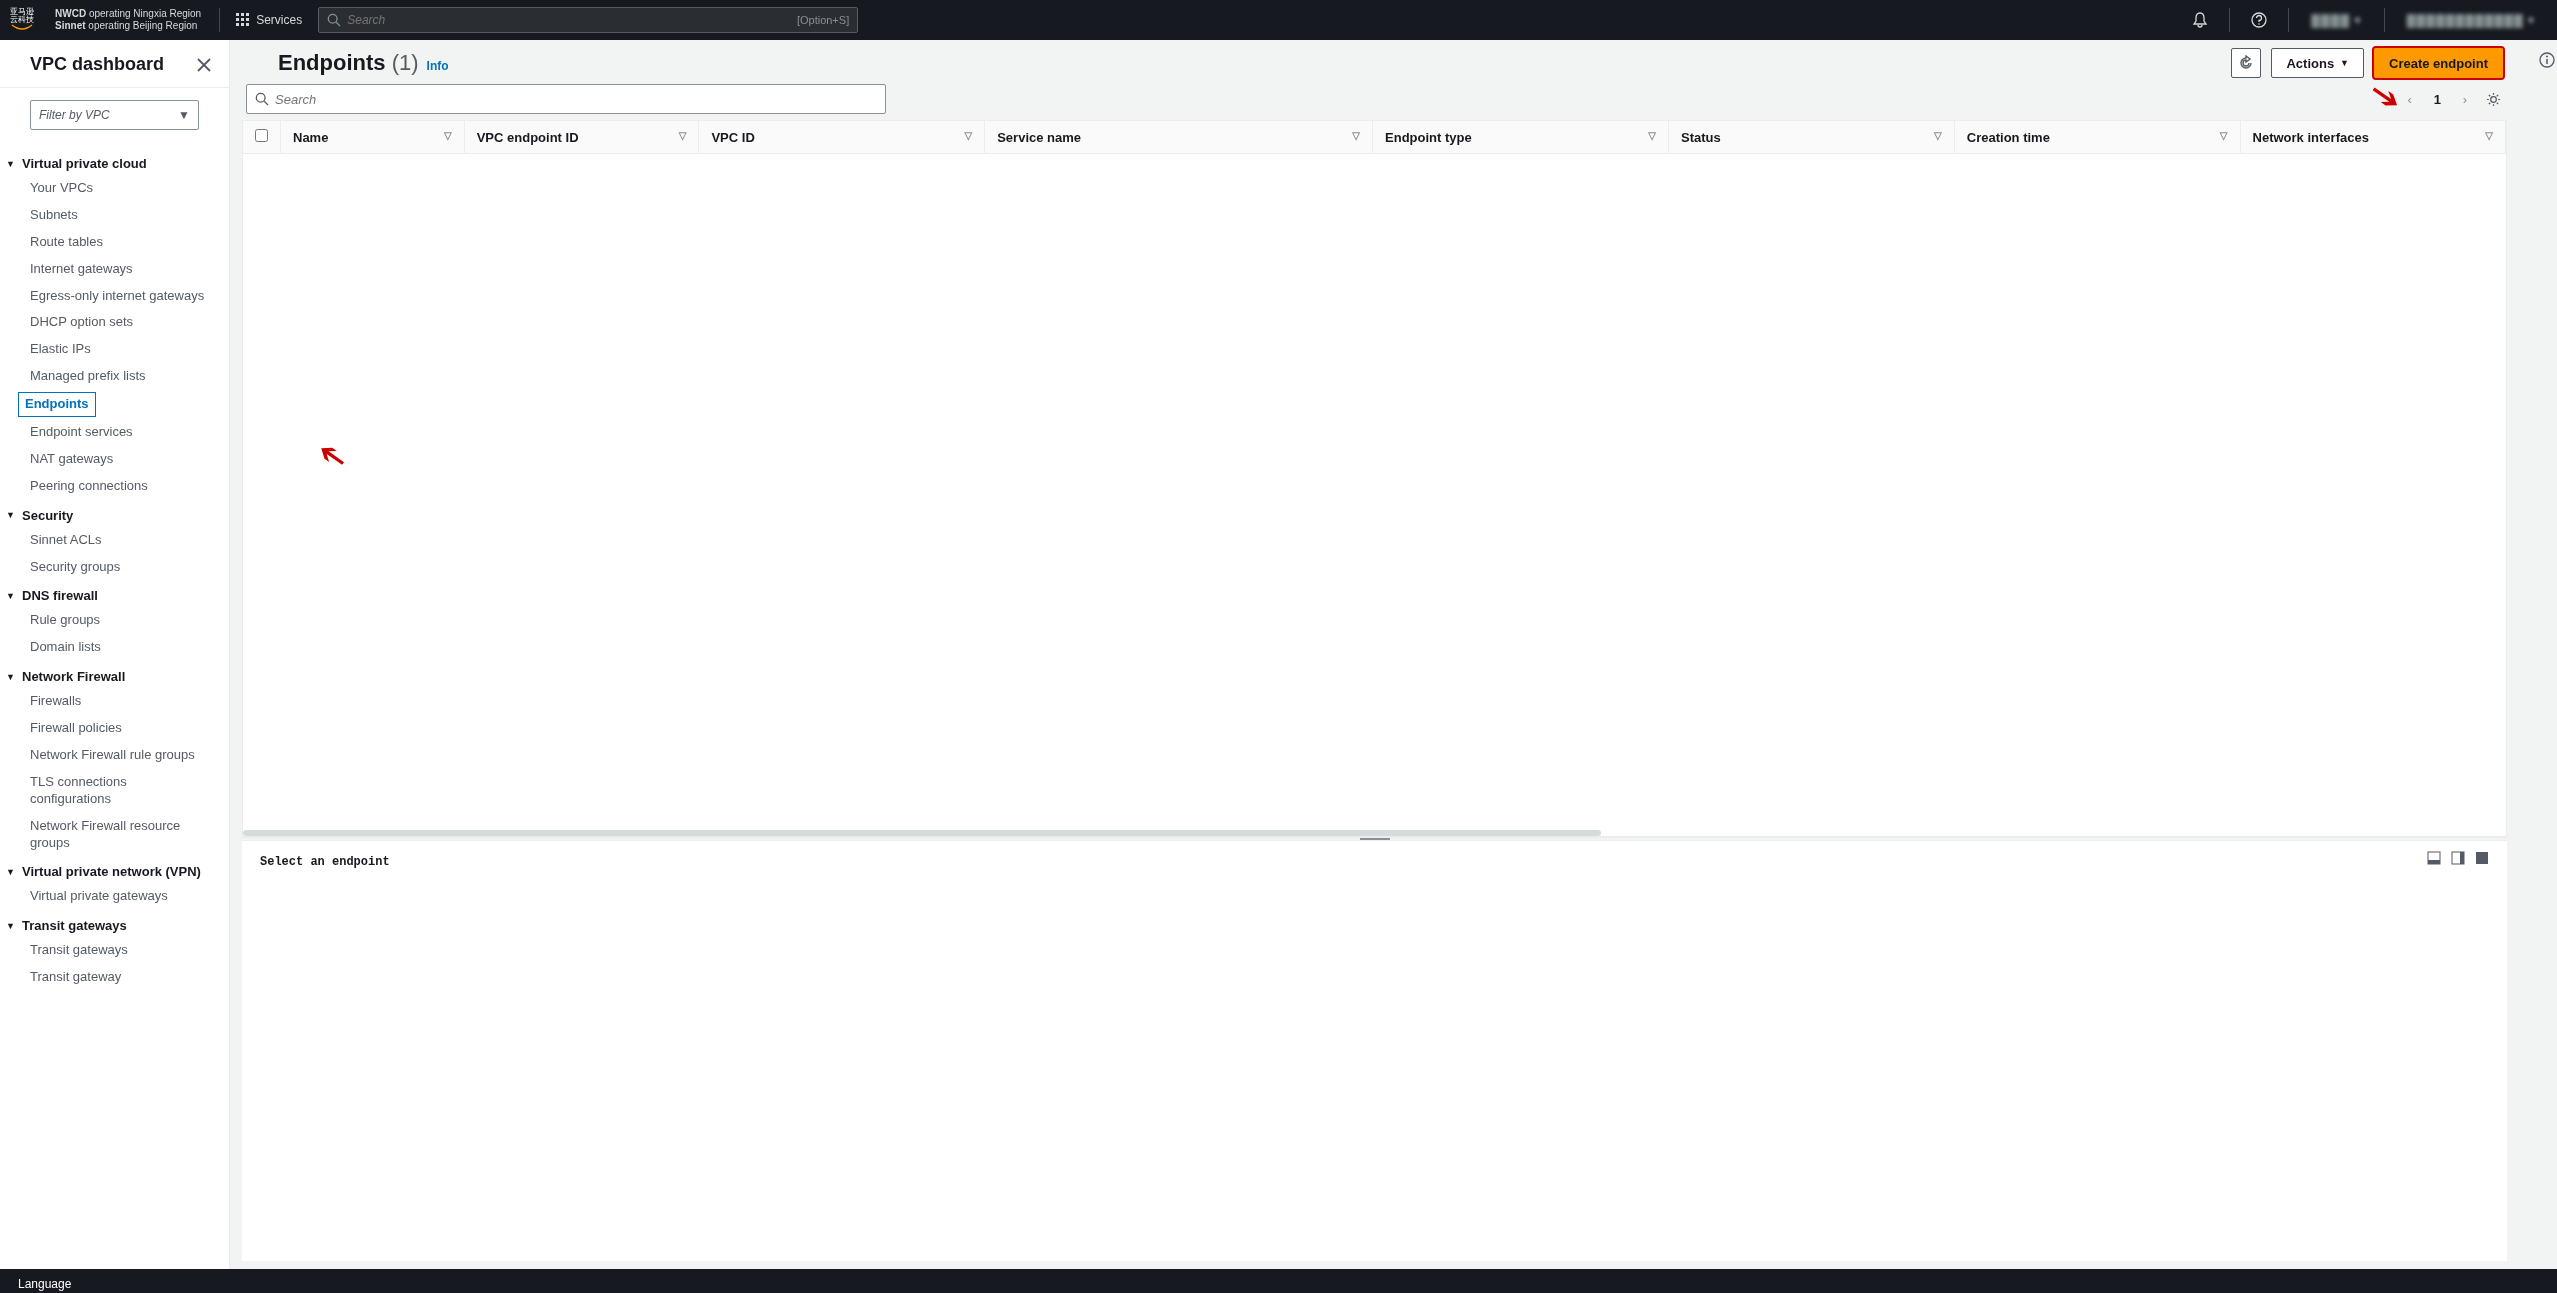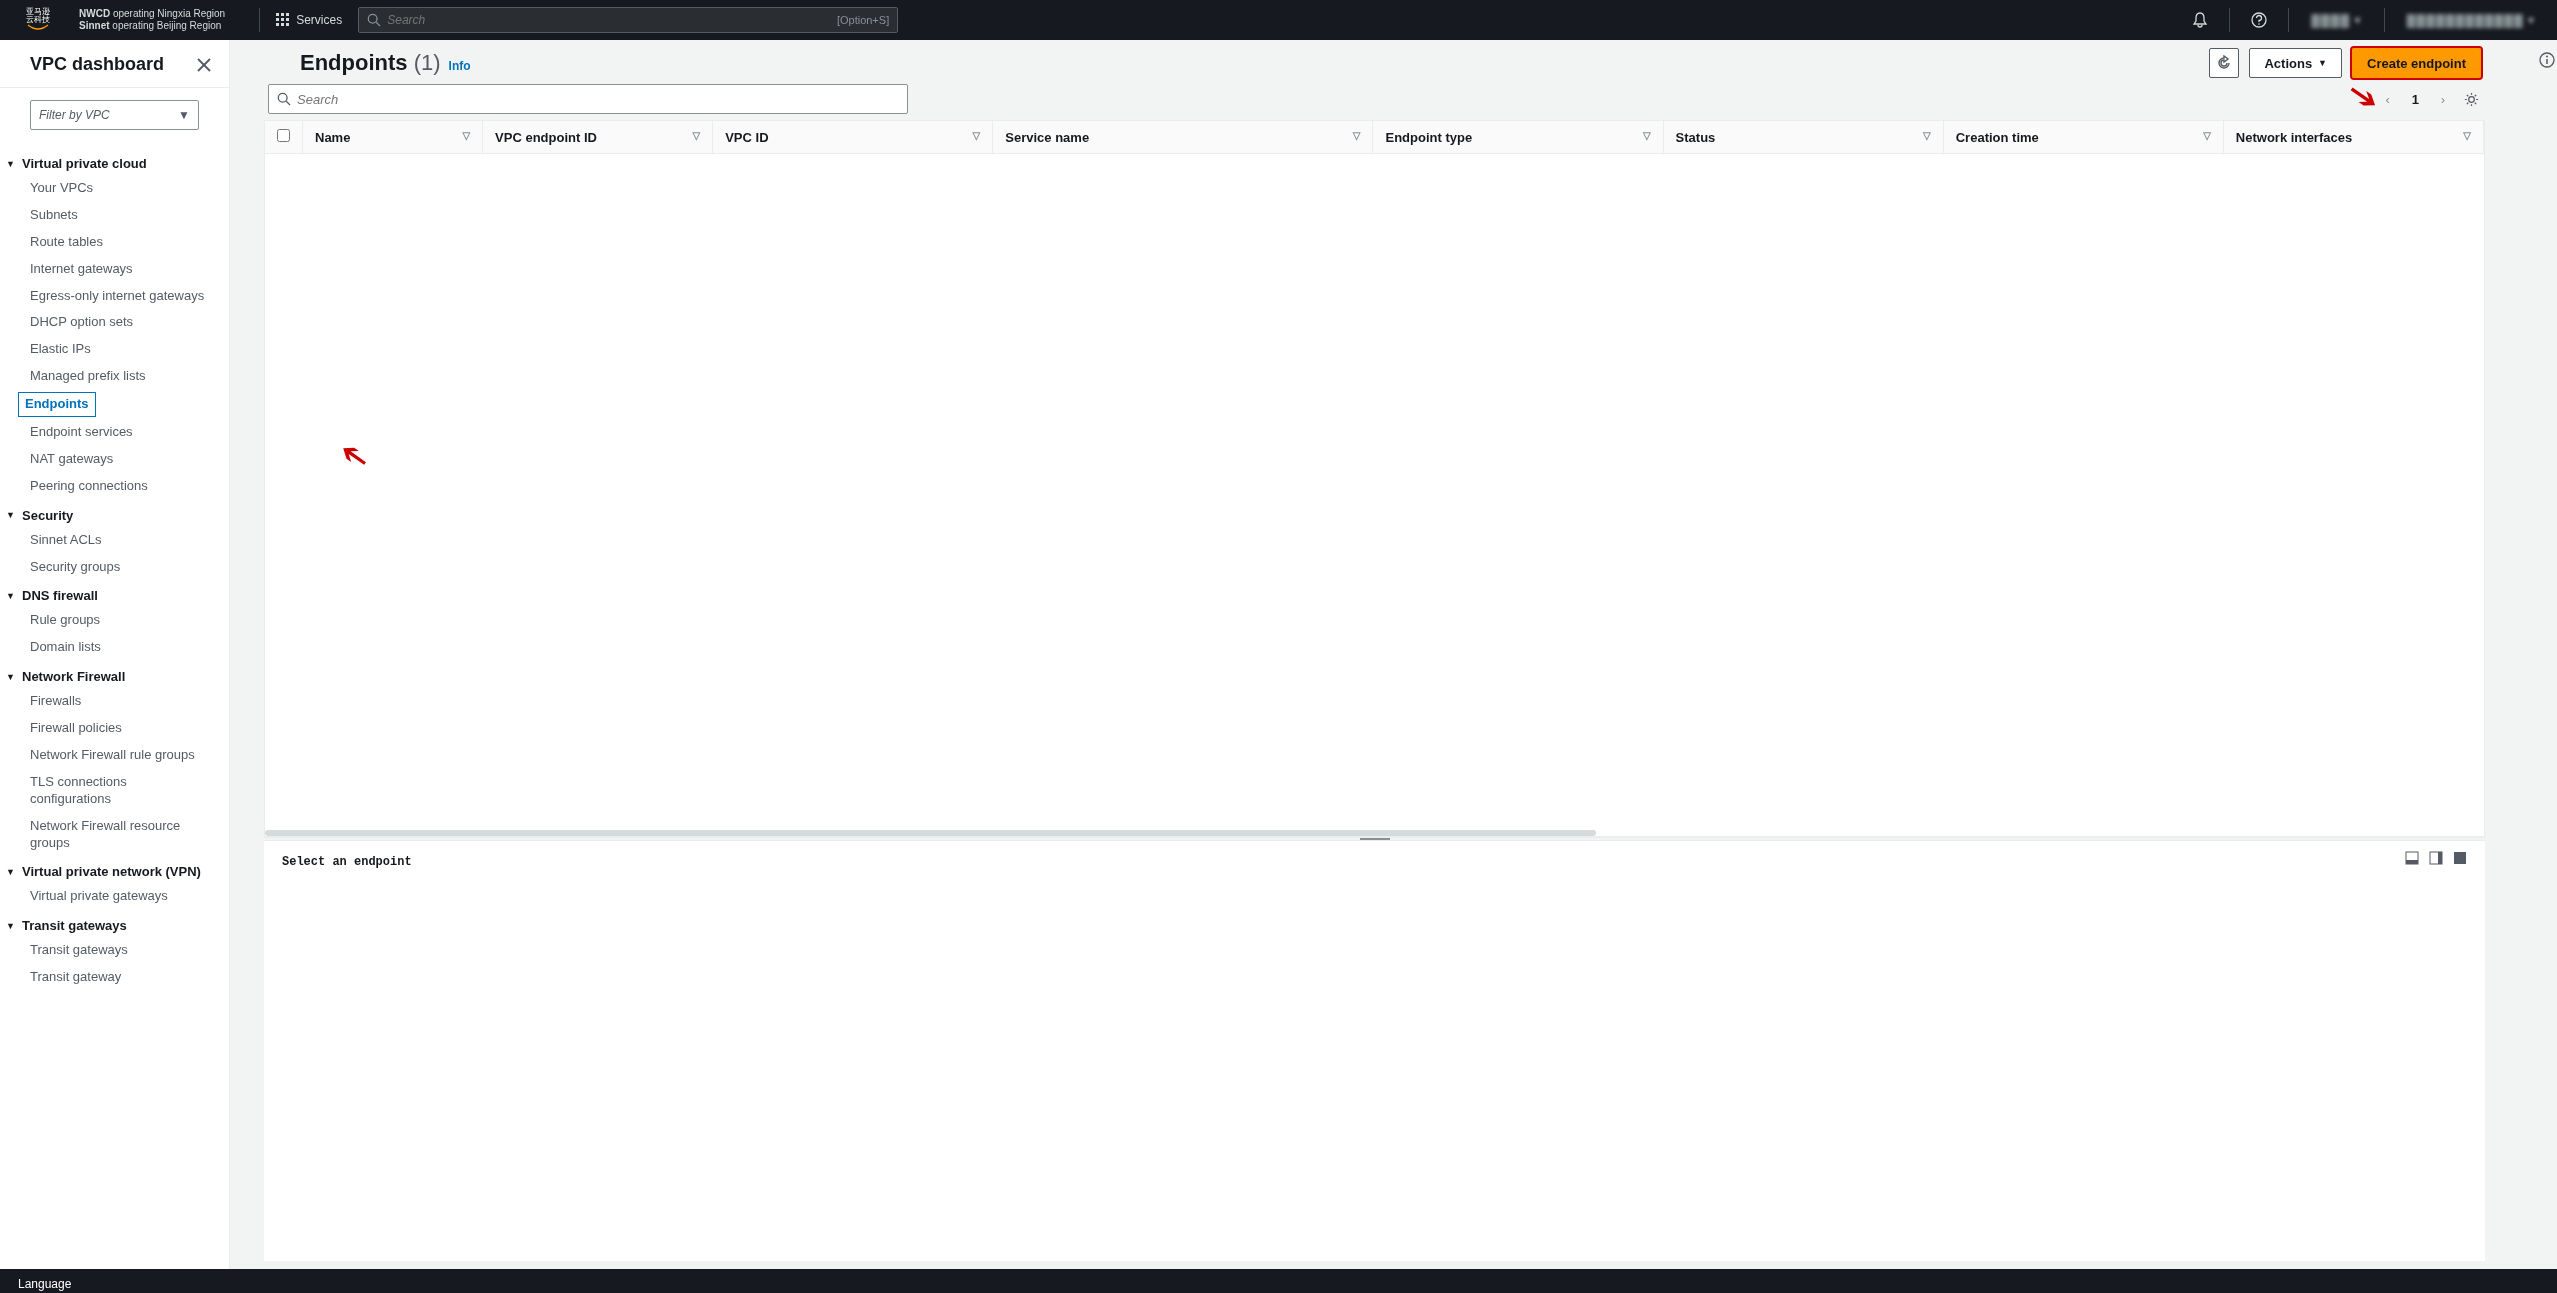--- a/index.html
+++ b/index.html
@@ -1,39 +1,39 @@
 <!DOCTYPE html>
 <html><head>
 <meta charset="utf-8">
 <style>
 * { margin: 0; padding: 0; box-sizing: border-box; font-family: "Amazon Ember", "Helvetica Neue", Arial, sans-serif; }
 body { background: #f2f3f3; overflow: hidden; }
 
 
 .topnav { height: 40px; background: #16191f; display: flex; align-items: center; color: #d5dbdb; font-size: 12px; }
-.topnav .logo-block { display: flex; align-items: center; padding: 0 26px; gap: 8px; }
+.topnav .logo-block { display: flex; align-items: center; padding: 0 10px; }
 .topnav .logo { width: 24px; height: 24px; display: flex; flex-direction: column; justify-content: center; align-items: center; }
 .topnav .logo-text { color: #fff; font-size: 8px; line-height: 1; }
 .topnav .region-text { display: flex; flex-direction: column; font-size: 10px; line-height: 1.2; margin-left: 21px; }
 .topnav .region-text span { white-space: nowrap; }
 .topnav .region-text b { font-weight: bold; }
 .topnav .divider { width: 1px; height: 24px; background: #414750; margin: 0 8px; }
 .topnav .services-btn { display: flex; align-items: center; gap: 6px; padding: 0 8px; cursor: pointer; }
 .topnav .grid-icon { display: inline-block; width: 14px; height: 14px; }
 .topnav .search-wrap { flex: 0 0 auto; margin-left: 8px; display: flex; align-items: center; background: #2a2e33; border: 1px solid #545b64; border-radius: 2px; height: 26px; width: 540px; padding: 0 8px; }
 .topnav .search-wrap input { flex: 1; background: transparent; border: none; color: #d5dbdb; font-size: 12px; font-style: italic; outline: none; margin-left: 6px; }
 .topnav .shortcut { color: #879196; font-size: 11px; }
 .topnav .spacer { flex: 1; }
 .topnav .right { display: flex; align-items: center; padding-right: 12px; gap: 4px; }
 .topnav .icon-btn { width: 34px; height: 40px; display: flex; align-items: center; justify-content: center; cursor: pointer; }
 .topnav .account-block { display: flex; align-items: center; padding: 0 10px; gap: 6px; cursor: pointer; }
 .topnav .blur { filter: blur(2px); color: #aab7b8; letter-spacing: 1px; }
 
 
-.layout { display: flex; height: calc(100vh - 40px - 24px); gap: 22px; }
+.layout { display: flex; height: calc(100vh - 40px - 24px); }
 
 
 .sidebar { width: 230px; background: #fff; border-right: 1px solid #eaeded; display: flex; flex-direction: column; }
 .sidebar-header { display: flex; align-items: center; justify-content: space-between; padding: 14px 18px 12px 30px; border-bottom: 1px solid #eaeded; }
 .sidebar-header h1 { font-size: 18px; font-weight: bold; color: #16191f; }
 .sidebar-header .close-icon { cursor: pointer; color: #545b64; }
 .sidebar-filter { padding: 12px 30px 10px 30px; }
 .sidebar-filter .filter-select { width: 100%; height: 30px; border: 1px solid #879196; border-radius: 2px; display: flex; align-items: center; justify-content: space-between; padding: 0 8px; font-size: 12px; font-style: italic; color: #545b64; cursor: pointer; background: #fff; }
 .sidebar-nav { flex: 1; overflow-y: auto; padding: 8px 0 20px 0; }
 .nav-section { padding: 0 18px 0 18px; }

